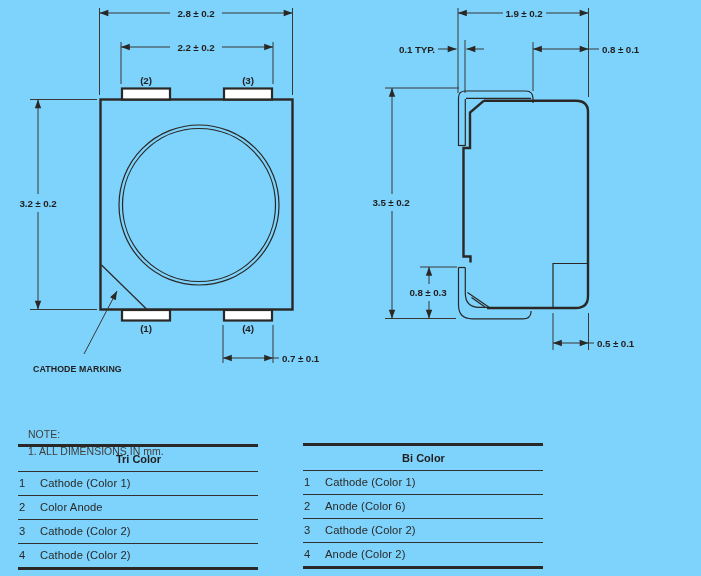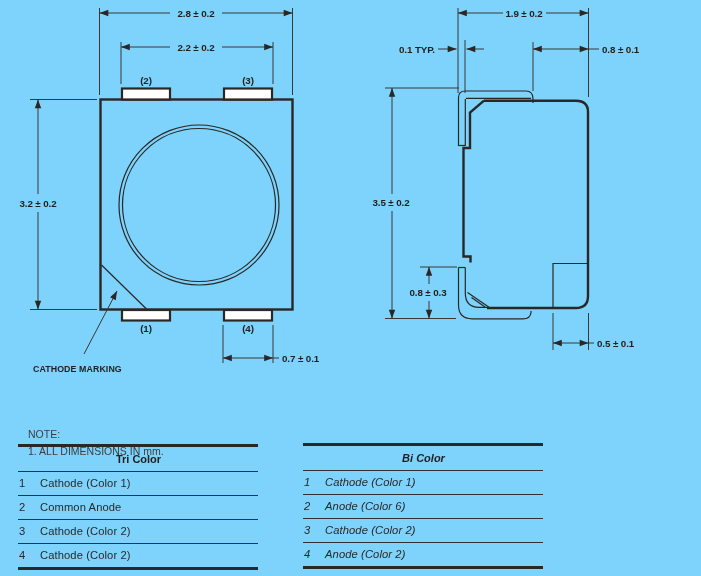--- a/index.html
+++ b/index.html
@@ -137,33 +137,33 @@
   </div>
 
   <div class="pintable" style="left:18px;top:444px;">
     <div class="pt-head">Tri Color</div>
     <div class="pt-row">
       <span class="pt-num">1</span>
       <span class="pt-label">Cathode (Color 1)</span>
     </div>
     <div class="pt-row">
       <span class="pt-num">2</span>
-      <span class="pt-label">Common Anode</span>
+      <span class="pt-label">Color Anode</span>
     </div>
     <div class="pt-row">
       <span class="pt-num">3</span>
       <span class="pt-label">Cathode (Color 2)</span>
     </div>
     <div class="pt-row">
       <span class="pt-num">4</span>
       <span class="pt-label">Cathode (Color 2)</span>
     </div>
   </div>
 
-  <div class="pintable" style="left:303px;top:443px;font-style:italic;">
+  <div class="pintable" style="left:303px;top:443px;">
     <div class="pt-head">Bi Color</div>
     <div class="pt-row">
       <span class="pt-num">1</span>
       <span class="pt-label">Cathode (Color 1)</span>
     </div>
     <div class="pt-row">
       <span class="pt-num">2</span>
       <span class="pt-label">Anode (Color 6)</span>
     </div>
     <div class="pt-row">

